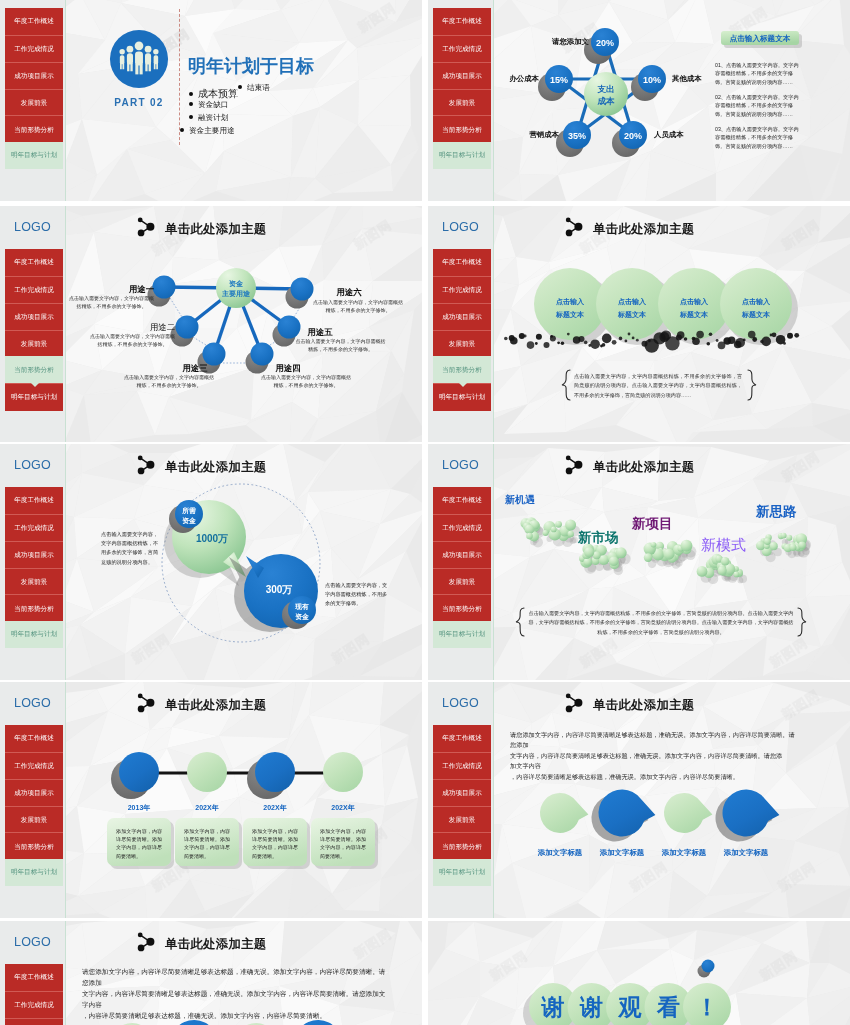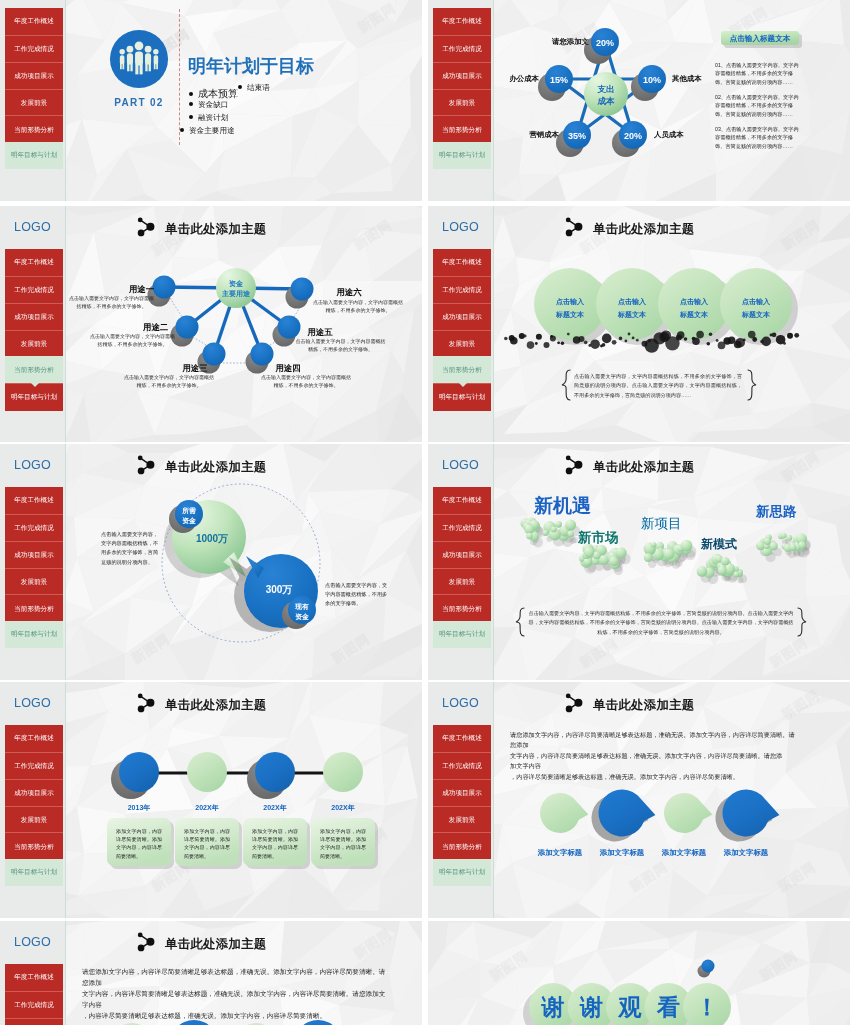--- a/index.html
+++ b/index.html
@@ -592,21 +592,21 @@
         <circle cx="164" cy="81" r="11.5" fill="url(#gB)"></circle>
         <circle cx="187" cy="121" r="11.5" fill="url(#gB)"></circle>
         <circle cx="214" cy="148" r="11.5" fill="url(#gB)"></circle>
         <circle cx="262" cy="148" r="11.5" fill="url(#gB)"></circle>
         <circle cx="289" cy="121" r="11.5" fill="url(#gB)"></circle>
         <circle cx="302" cy="83" r="11.5" fill="url(#gB)"></circle>
       </svg>
       <div class="ab" style="left:206px;top:73px;width:60px;text-align:center;color:#1f7ac0;font-size:7px;font-weight:bold;line-height:9.6px"><span>资金</span><br><span>主要用途</span></div>
       <div class="ab" style="left:122px;top:78px;width:32px;text-align:right;color:#0d0d0d;font-size:8.4px;font-weight:bold">用途一</div>
       <div class="ab" style="left:67px;top:88px;width:89px;text-align:center;color:#2b2b2b;font-size:5px;line-height:8px">点击输入需要文字内容，文字内容需概括精炼，不用多余的文字修饰。</div>
-      <div class="ab" style="left:143px;top:116px;width:32px;text-align:left;color:#0d0d0d;font-size:8.4px;font-weight:bold">用途二</div>
+      <div class="ab" style="left:143px;top:116px;width:32px;text-align:right;color:#0d0d0d;font-size:8.4px;font-weight:normal">用途二</div>
       <div class="ab" style="left:88px;top:126px;width:89px;text-align:center;color:#2b2b2b;font-size:5px;line-height:8px">点击输入需要文字内容，文字内容需概括精炼，不用多余的文字修饰。</div>
       <div class="ab" style="left:179px;top:157px;width:32px;text-align:center;color:#0d0d0d;font-size:8.4px;font-weight:bold">用途三</div>
       <div class="ab" style="left:123px;top:167px;width:92px;text-align:center;color:#2b2b2b;font-size:5px;line-height:8px">点击输入需要文字内容，文字内容需概括精炼，不用多余的文字修饰。</div>
       <div class="ab" style="left:272px;top:157px;width:32px;text-align:center;color:#0d0d0d;font-size:8.4px;font-weight:bold">用途四</div>
       <div class="ab" style="left:260px;top:167px;width:92px;text-align:center;color:#2b2b2b;font-size:5px;line-height:8px">点击输入需要文字内容，文字内容需概括精炼，不用多余的文字修饰。</div>
       <div class="ab" style="left:304px;top:121px;width:32px;text-align:center;color:#0d0d0d;font-size:8.4px;font-weight:bold">用途五</div>
       <div class="ab" style="left:294px;top:131px;width:93px;text-align:center;color:#2b2b2b;font-size:5px;line-height:8px">点击输入需要文字内容，文字内容需概括精炼，不用多余的文字修饰。</div>
       <div class="ab" style="left:333px;top:81px;width:32px;text-align:center;color:#0d0d0d;font-size:8.4px;font-weight:bold">用途六</div>
       <div class="ab" style="left:312px;top:92px;width:92px;text-align:center;color:#2b2b2b;font-size:5px;line-height:8px">点击输入需要文字内容，文字内容需概括精炼，不用多余的文字修饰。</div>
     </div>
@@ -1414,24 +1414,24 @@
         <circle cx="355.7" cy="91.6" r="2.9" fill="url(#gG)"></circle>
         <circle cx="338.6" cy="107.1" r="5.1" fill="url(#gG)"></circle>
         <circle cx="373.4" cy="95.0" r="5.7" fill="url(#gG)"></circle>
         <circle cx="359.9" cy="104.1" r="4.1" fill="url(#gG)"></circle>
         <circle cx="365.0" cy="103.4" r="3.5" fill="url(#gG)"></circle>
         <circle cx="332.6" cy="101.7" r="4.6" fill="url(#gG)"></circle>
         <circle cx="338.8" cy="101.9" r="3.0" fill="url(#gG)"></circle>
         <circle cx="374.1" cy="101.2" r="3.8" fill="url(#gG)"></circle>
         <circle cx="339.4" cy="97.5" r="3.4" fill="url(#gG)"></circle>
       </svg>
-      <div class="ab" style="left:106px;top:49px;color:#1a62c4;font-size:19px;font-weight:bold;white-space:nowrap">新机遇</div>
+      <div class="ab" style="left:77px;top:49px;color:#1a62c4;font-size:10px;font-weight:bold;white-space:nowrap">新机遇</div>
       <div class="ab" style="left:150px;top:85px;color:#0f766e;font-size:13.5px;font-weight:bold;white-space:nowrap">新市场</div>
-      <div class="ab" style="left:213px;top:71px;color:#0369a1;font-size:13.5px;font-weight:normal;white-space:nowrap">新项目</div>
-      <div class="ab" style="left:273px;top:92px;color:#0c4a6e;font-size:12px;font-weight:bold;white-space:nowrap">新模式</div>
+      <div class="ab" style="left:204px;top:71px;color:#701a75;font-size:13.5px;font-weight:bold;white-space:nowrap">新项目</div>
+      <div class="ab" style="left:273px;top:92px;color:#8b5cf6;font-size:15px;font-weight:normal;white-space:nowrap">新模式</div>
       <div class="ab" style="left:328px;top:59px;color:#1a62c4;font-size:13.5px;font-weight:bold;white-space:nowrap">新思路</div>
       <svg class="ab" style="left:87px;top:163px" width="292" height="30" viewBox="0 0 292 30">
         <path d="M9 1 C4.5 1.4 5.2 5 5.1 9.0 C5 12.0 3.4 13.8 1 15.0 C3.4 15.0 5 16.2 5.1 18.0 C5.2 24.0 4.5 28.6 9 29.0" stroke="#2e2e2e" stroke-width="1.1" fill="none" stroke-linecap="round"></path>
         <path d="M283.0 1 C287.5 1.4 286.8 5 286.9 9.0 C287.0 12.0 288.6 13.8 291.0 15.0 C288.6 15.0 287.0 16.2 286.9 18.0 C286.8 24.0 287.5 28.6 283.0 29.0" stroke="#2e2e2e" stroke-width="1.1" fill="none" stroke-linecap="round"></path>
       </svg>
       <div class="ab" style="left:99px;top:165px;width:268px;color:#2b2b2b;font-size:5.1px;line-height:9.3px;text-align:center">点击输入需要文字内容，文字内容需概括精炼，不用多余的文字修饰，言简意赅的说明分项内容。点击输入需要文字内容，文字内容需概括精炼，不用多余的文字修饰，言简意赅的说明分项内容。点击输入需要文字内容，文字内容需概括精炼，不用多余的文字修饰，言简意赅的说明分项内容。</div>
     </div>
 <div class="slide" style="left:0px;top:682px">
       <svg class="poly" viewBox="0 0 422 236" preserveAspectRatio="none">
         <path d="M-5 -10L33 15L-18 49Z" fill="#ebebeb"></path>

